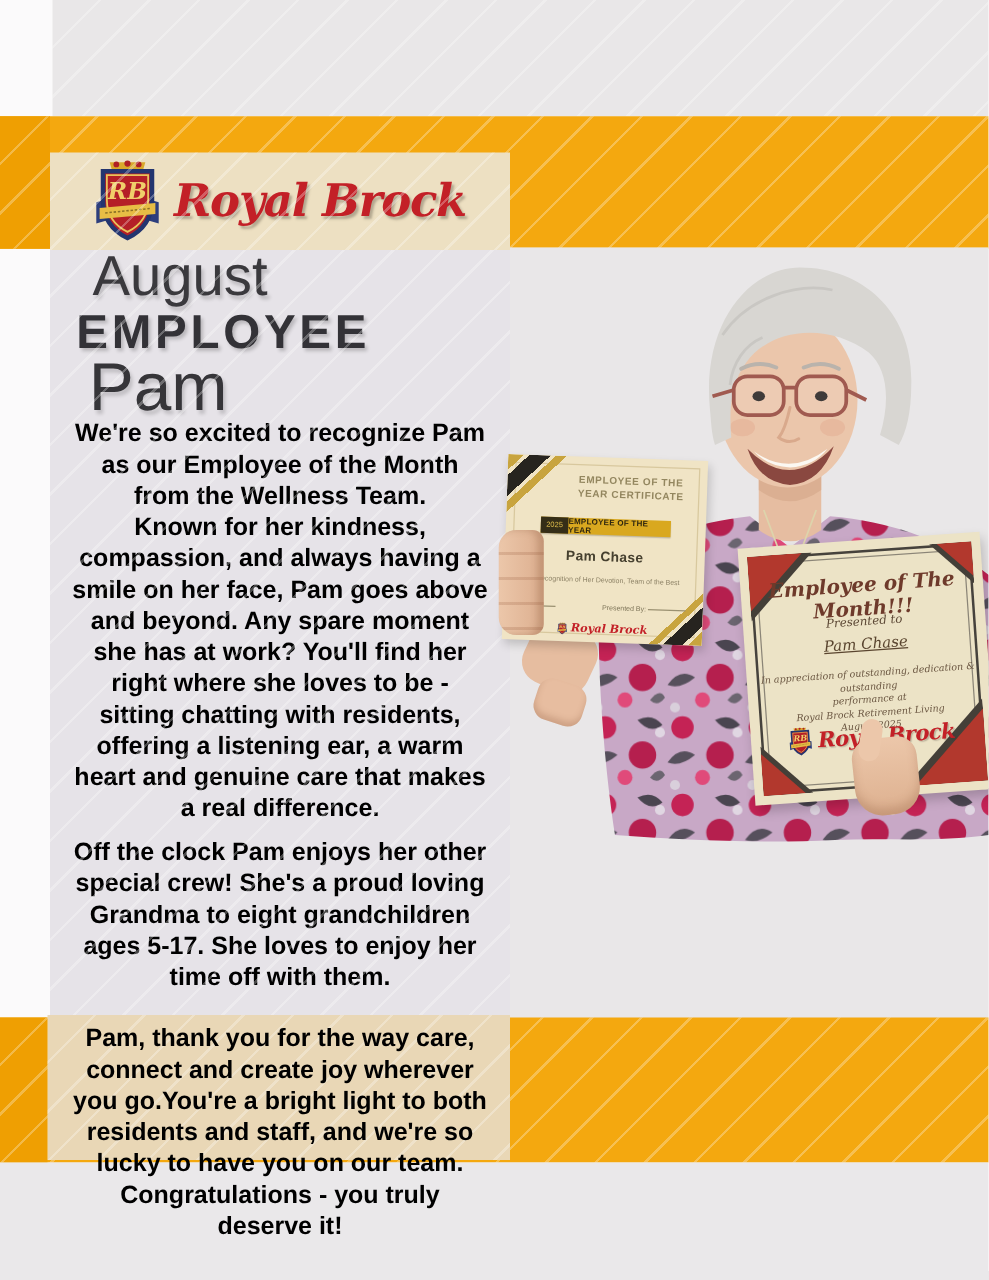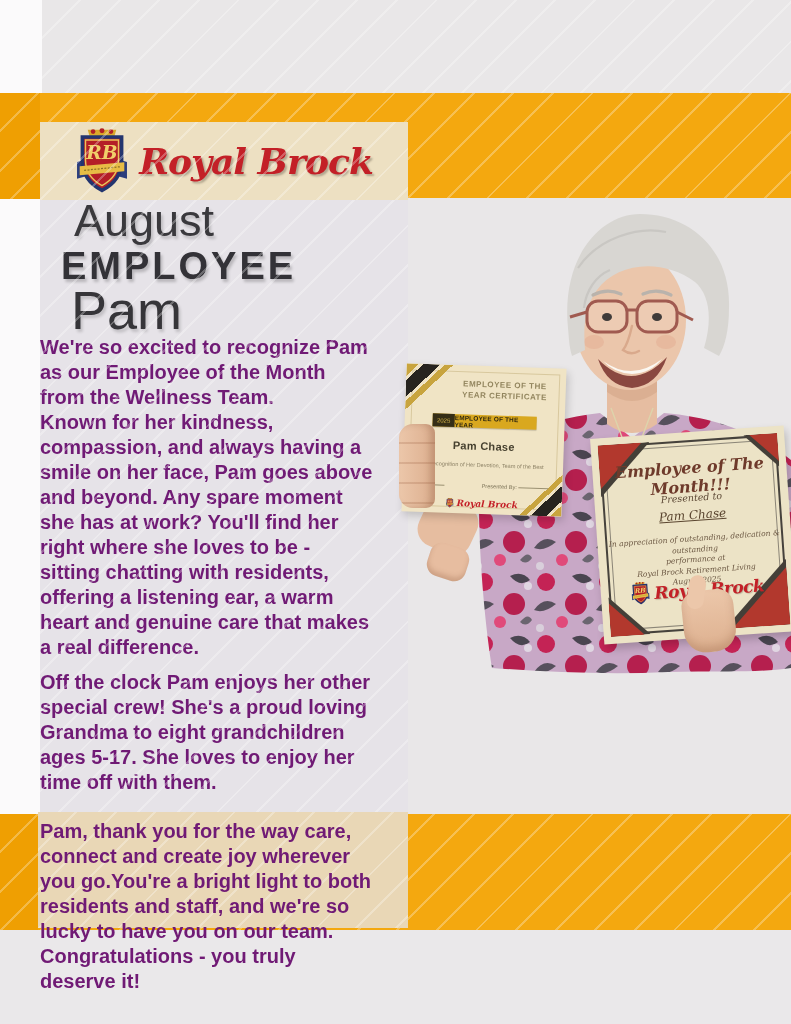--- a/index.html
+++ b/index.html
@@ -26,22 +26,22 @@
   .brand-text{font-family:"DejaVu Serif",serif;font-style:italic;font-weight:bold;
     color:#c32027;font-size:36px;letter-spacing:-1px;text-shadow:2px 2px 2px rgba(70,60,50,.35);}
   
   .h-august{left:34px;top:-4px;font-size:45px;font-weight:500;color:#3a393d;
     text-shadow:2px 3px 3px rgba(0,0,0,.18);}
   .h-employee{left:21px;top:46px;font-size:38px;font-weight:800;letter-spacing:3px;color:#333237;
     text-shadow:2px 3px 3px rgba(0,0,0,.20);}
   .h-pam{left:31px;top:80px;font-size:54px;font-weight:500;color:#363539;
     text-shadow:2px 3px 3px rgba(0,0,0,.16);}
   
-  .para{white-space:pre-line;font-weight:700;font-size:20px;line-height:25px;
-    color:#701a75;width:368px;}
+  .para{white-space:pre-line;text-align:center;font-weight:700;font-size:20px;line-height:25px;
+    color:#000000;width:368px;}
   .p1{left:0;top:136px;}
   .p2{left:0;top:471px;}
   .p3{left:40px;top:819px;z-index:3;}
   
   .cert1{left:404px;top:366px;width:160px;height:148px;background:#f0e4c5;transform:rotate(2deg);
     z-index:5;box-shadow:2px 4px 8px rgba(0,0,0,.18);font-family:"Liberation Sans",sans-serif;}
   .c1-frame{position:absolute;inset:6px;border:1px solid #d8c89e;}
   .c1-tl{position:absolute;left:0;top:0;width:64px;height:64px;
     background:linear-gradient(135deg,#c8a43e 0 9px,rgba(0,0,0,0) 9px 12px,#27241f 12px 24px,rgba(0,0,0,0) 24px 27px,#c8a43e 27px 33px,rgba(0,0,0,0) 33px);
     clip-path:polygon(0 0,100% 0,0 100%);}

